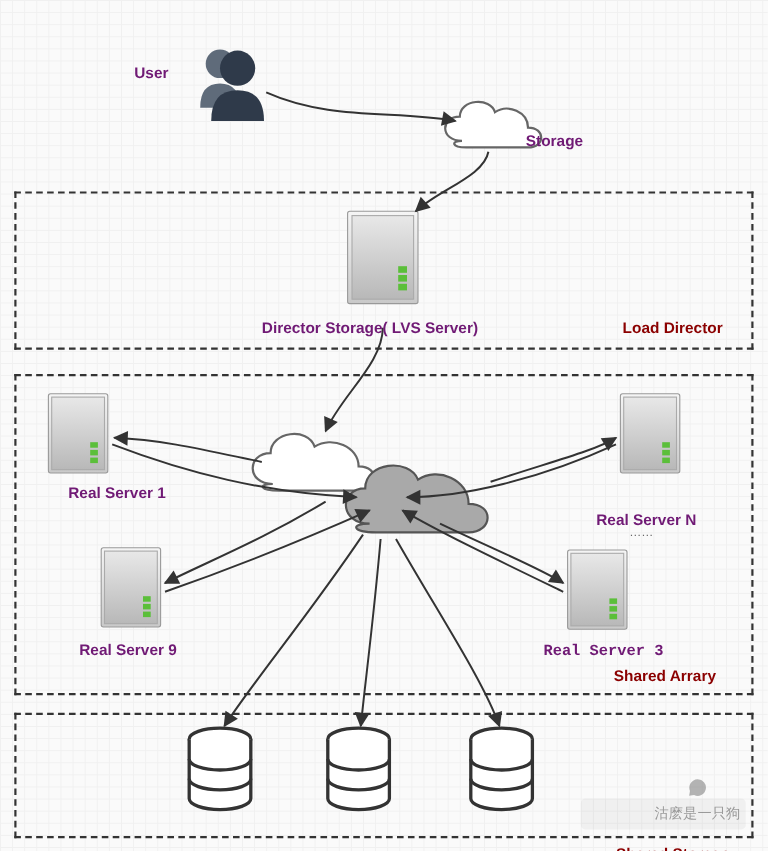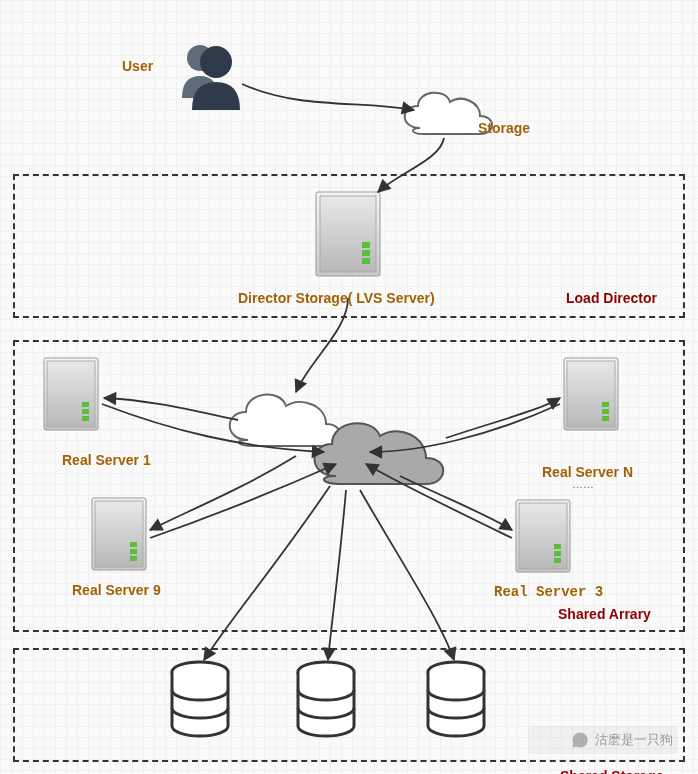--- a/index.html
+++ b/index.html
@@ -5,23 +5,23 @@
   html,body{margin:0;padding:0;width:698px;height:774px;background:#fafafa;font-family:"Segoe UI",Arial,sans-serif;font-size:14px;color:#333;position:relative;}
   .grid{position:absolute;inset:0;background-image:
     linear-gradient(to right,#f0f0f0 1px,transparent 1px),
     linear-gradient(to bottom,#f0f0f0 1px,transparent 1px),
     linear-gradient(to right,#e8e8e8 1px,transparent 1px),
     linear-gradient(to bottom,#e8e8e8 1px,transparent 1px);
     background-size:11px 11px,11px 11px,110px 110px,110px 110px;}
   .box-dash{position:absolute;border:2px dashed #333;background:transparent;}
   .label{position:absolute;white-space:nowrap;}
   .label.red{color:#8B0000;font-weight:600;}
-  .label.bold{font-weight:600;color:#a16207;}
+  .label.bold{font-weight:600;color:#701a75;}
   svg.lay{position:absolute;inset:0;width:698px;height:774px;overflow:visible;}
-  .watermark{position:absolute;right:25px;bottom:25px;display:flex;align-items:center;gap:6px;opacity:.55;font-size:13px;color:#555;}
+  .watermark{position:absolute;right:25px;bottom:25px;display:flex;align-items:center;gap:6px;opacity:.55;font-size:13px;color:#555;flex-direction:column;}
   .wm-bg{position:absolute;right:20px;bottom:20px;width:150px;height:28px;background:rgba(0,0,0,.04);border-radius:4px;}
 </style>
 </head>
 <body>
 
 <div class="grid"></div>
 
 <div class="box-dash" style="left:13px;top:174px;width:668px;height:140px;"></div>
 <div class="box-dash" style="left:13px;top:340px;width:668px;height:288px;"></div>
 <div class="box-dash" style="left:13px;top:648px;width:668px;height:110px;"></div>
@@ -134,21 +134,21 @@
     <path d="M330 486 C280 560 230 620 204 660" marker-end="url(#arr)"></path>
     <path d="M346 490 C340 560 332 620 328 660" marker-end="url(#arr)"></path>
     <path d="M360 490 C400 560 440 620 454 660" marker-end="url(#arr)"></path>
   </g>
 </svg>
 
 <span class="label bold" style="left:122px;top:58px;">User</span>
 <span class="label bold" style="left:478px;top:120px;">Storage</span>
 <span class="label bold" style="left:238px;top:290px;">Director Storage( LVS Server)</span>
 <span class="label red" style="left:566px;top:290px;">Load Director</span>
-<span class="label bold" style="left:22px;top:452px;padding-left:40px;">Real Server 1</span>
+<span class="label bold" style="left:22px;top:440px;padding-left:40px;">Real Server 1</span>
 <span class="label bold" style="left:72px;top:582px;">Real Server 9</span>
 <span class="label bold" style="left:494px;top:584px;font-family:Liberation Mono, monospace;">Real Server 3</span>
 <span class="label bold" style="left:542px;top:464px;">Real Server N</span>
 <span class="label" style="left:572px;top:478px;font-size:11px;color:#666;">……</span>
 <span class="label red" style="left:558px;top:606px;">Shared Arrary</span>
 <span class="label red" style="left:560px;top:732px;margin-top:36px;">Shared Storage</span>
 
 <div class="wm-bg"></div>
 <div class="watermark">
   <svg width="18" height="18" viewBox="0 0 24 24">

